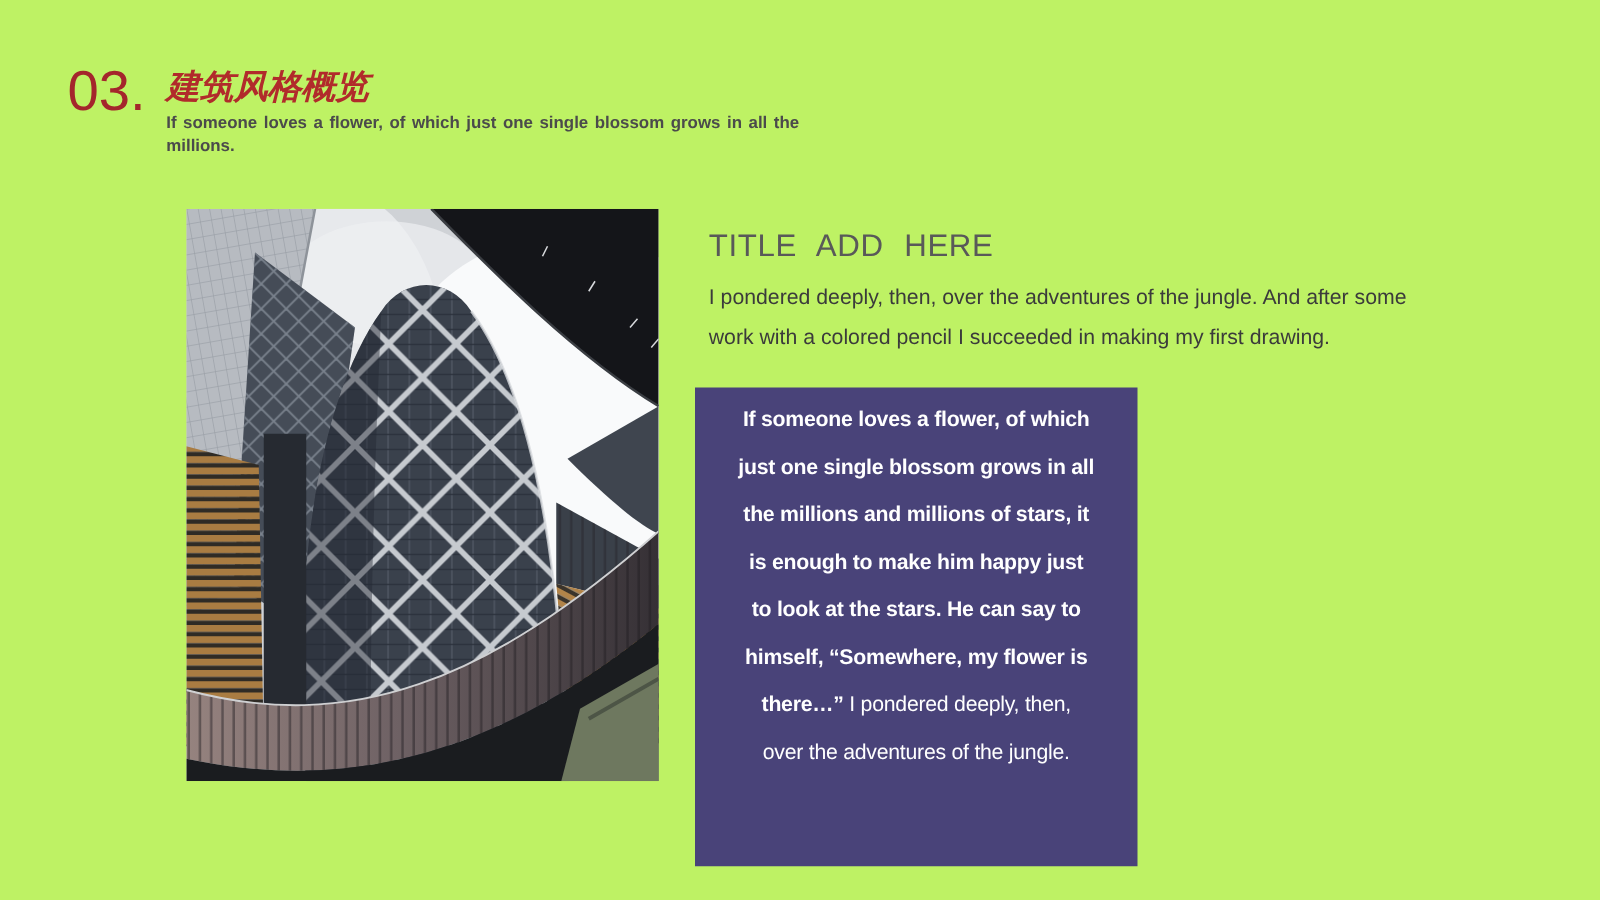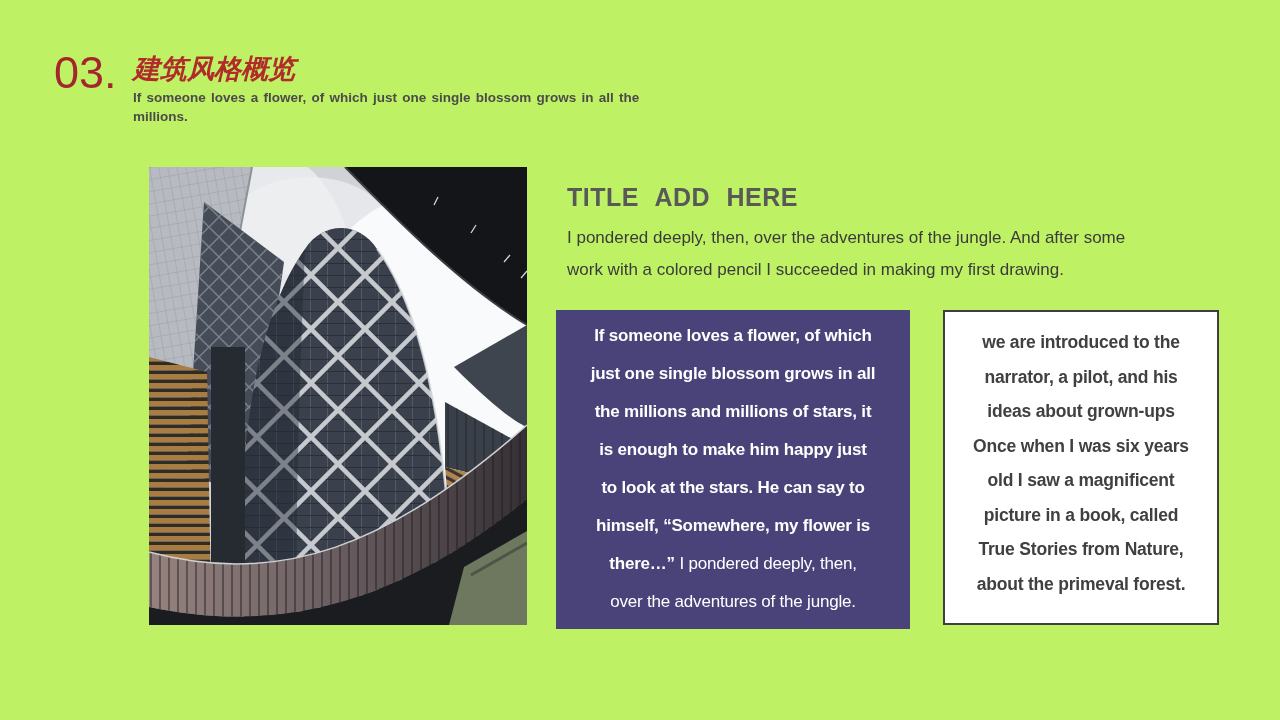--- a/index.html
+++ b/index.html
@@ -27,31 +27,31 @@
   }
   
   .photo {
     position: absolute; left: 149px; top: 167px;
     width: 378px; height: 458px; overflow: hidden;
   }
   .photo svg { display: block; }
   
   .section-title {
     position: absolute; left: 567px; top: 183px;
-    font-size: 25px; font-weight: 700; color: #595959;
+    font-size: 25px; font-weight: 400; color: #595959;
     letter-spacing: 0.5px; word-spacing: 9px;
   }
   .section-paragraph {
     position: absolute; left: 567px; top: 222px; width: 660px;
     font-size: 17px; color: #3b3b3b; line-height: 32px;
     white-space: pre-line;
   }
   .purple-card {
     position: absolute; left: 556px; top: 310px;
-    width: 354px; height: 319px;
+    width: 354px; height: 383px;
     background: #494379;
   }
   .purple-card p {
     padding: 7px 10px;
     font-size: 17px; font-weight: 700; color: #ffffff;
     line-height: 38px; text-align: center;
     letter-spacing: -0.2px; white-space: pre-line;
   }
   .purple-card .tail { font-weight: 400; }
   .outline-card {
@@ -191,24 +191,14 @@
     <p><span class="lead">If someone loves a flower, of which
 just one single blossom grows in all
 the millions and millions of stars, it
 is enough to make him happy just
 to look at the stars. He can say to
 himself, “Somewhere, my flower is
 there…”</span><span class="tail"> I pondered deeply, then,
 over the adventures of the jungle.</span></p>
   </div>
 
-  <div class="outline-card">
-    <p>we are introduced to the
-narrator, a pilot, and his
-ideas about grown-ups
-Once when I was six years
-old I saw a magnificent
-picture in a book, called
-True Stories from Nature,
-about the primeval forest.</p>
-  </div>
 
 </div>
 
 </body></html>

